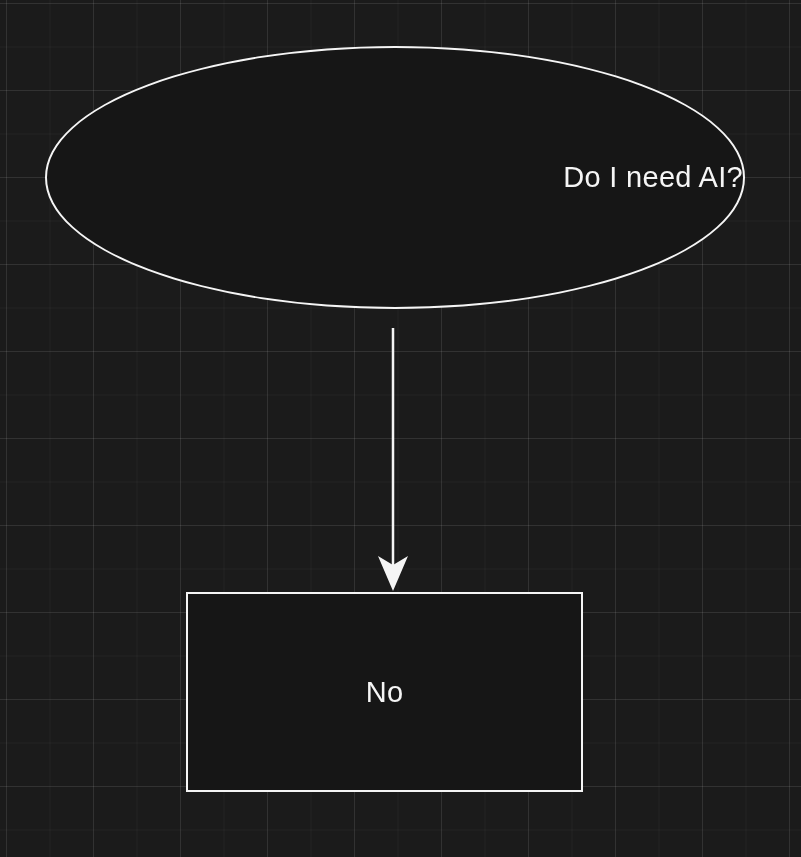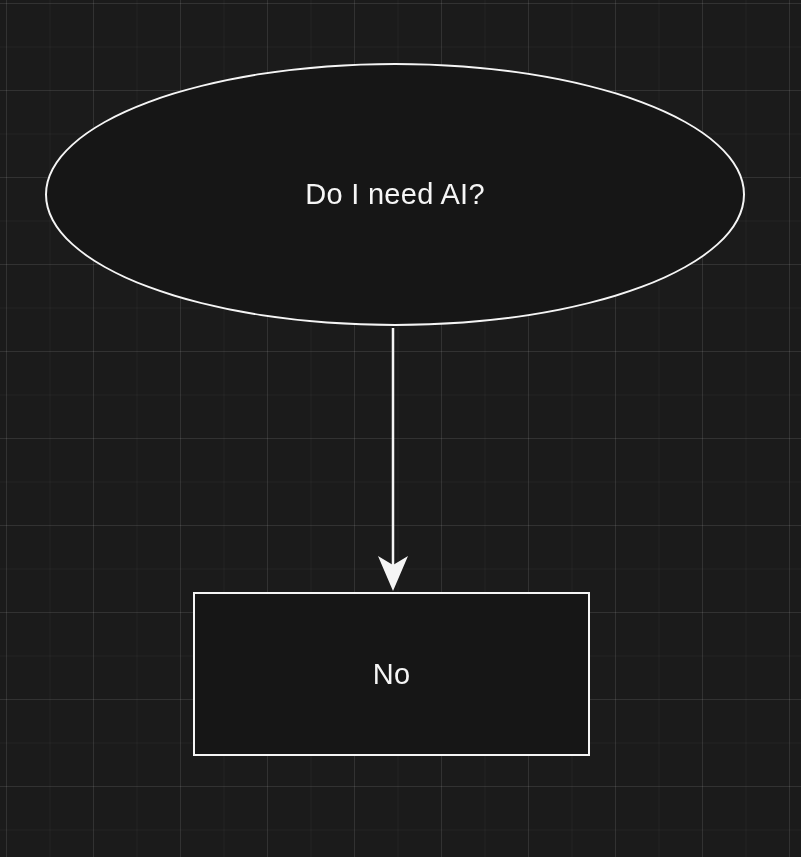--- a/index.html
+++ b/index.html
@@ -34,27 +34,28 @@
     align-items: center;
     justify-content: center;
     color: var(--text-color);
     background: var(--node-fill);
     border: 2.5px solid var(--stroke-color);
     font-size: 29px;
     letter-spacing: 0.3px;
     cursor: default;
   }
   .node-ellipse {
-    left: 45px; top: 63px;
+    left: 45px; top: 46px;
     width: 700px; height: 263px;
     border-radius: 50%;
+    justify-content: flex-end;
   }
   .node-rect {
-    left: 193px; top: 592px;
-    width: 397px; height: 164px;
+    left: 186px; top: 592px;
+    width: 397px; height: 200px;
   }
   .connector {
     position: absolute;
     left: 0; top: 0;
     width: 801px; height: 857px;
     pointer-events: none;
   }
   .connector line {
     stroke: var(--stroke-color);
     stroke-width: 2.5;

